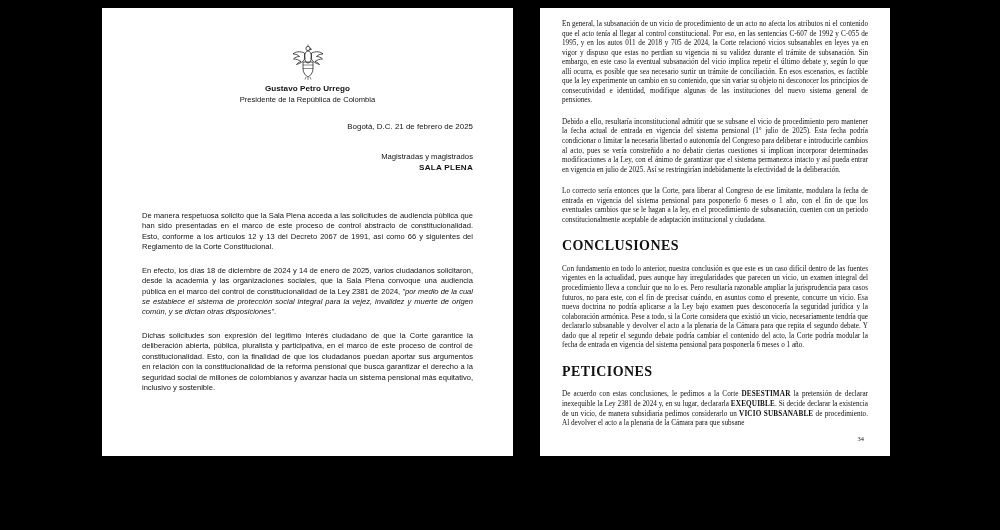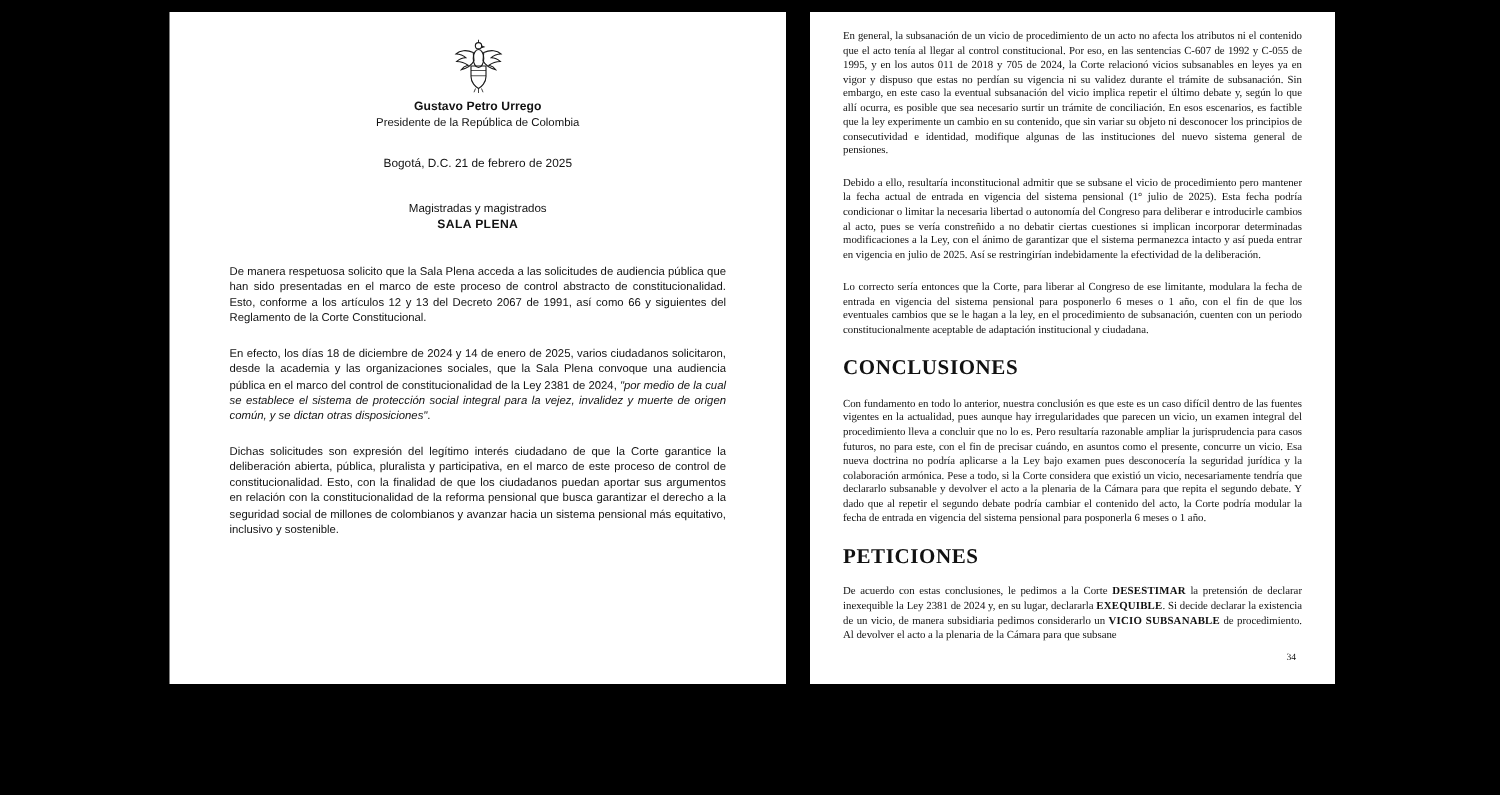--- a/index.html
+++ b/index.html
@@ -19,23 +19,23 @@
     position: absolute;
     background: #ffffff;
     top: 8px;
     height: 448px;
     overflow: hidden;
     box-sizing: border-box;
   }
 
   
   #page-left {
-    left: 113px;
+    left: 102px;
     width: 411px;
-    padding: 10px 40px 0 40px;
+    padding: 28px 40px 0 40px;
   }
   #page-left .inner {
     color: #121212;
     font-family: "Liberation Sans", sans-serif;
     font-size: 7.55px;
     line-height: 10.4px;
     text-align: justify;
   }
 
   .crest-wrap {
@@ -58,27 +58,27 @@
     letter-spacing: 0.05px;
   }
   .author-role {
     font-size: 7.6px;
     line-height: 11px;
   }
 
   .date-line {
     font-size: 7.9px;
     margin: 0 0 20px 0;
-    text-align: center;
+    text-align: right;
     letter-spacing: 0.02px;
   }
 
   .addressee {
-    margin-bottom: 20px;
-    text-align: center;
+    margin-bottom: 37px;
+    text-align: right;
   }
   .addressee .ln1 { font-size: 7.7px; line-height: 10.6px; }
   .addressee .ln2,
   .addressee .ln3 {
     font-weight: bold;
     font-size: 8.1px;
     line-height: 10.8px;
     letter-spacing: 0.25px;
   }
 

